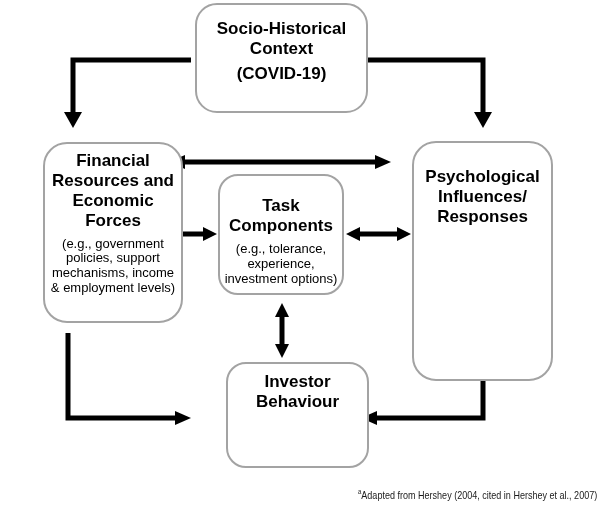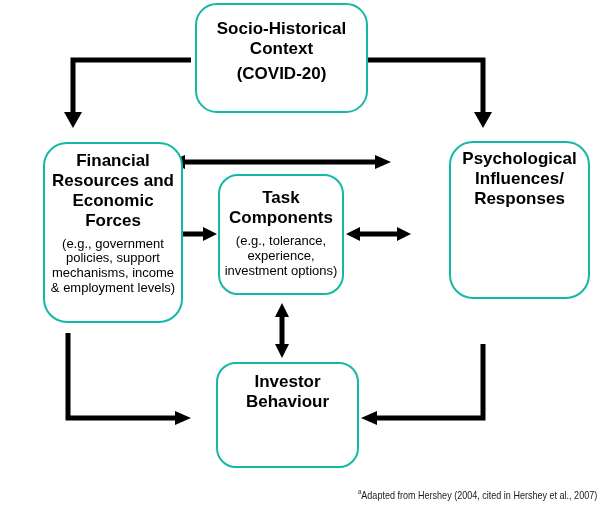--- a/index.html
+++ b/index.html
@@ -30,21 +30,21 @@
     stroke-linejoin: miter;
   }
   .arrow-layer polygon {
     fill: #000000;
     stroke: none;
   }
   .box {
     position: absolute;
     box-sizing: border-box;
     background: #ffffff;
-    border: 2px solid #14b8a6;
+    border: 2px solid #a3a3a3;
     text-align: center;
   }
   .box .title {
     font-weight: bold;
     font-size: 17px;
     line-height: 1.17;
     white-space: pre-line;
   }
   .box .detail {
     font-size: 13px;
@@ -65,32 +65,31 @@
     left: 7px; top: 142px;
     width: 140px; height: 181px;
     border-radius: 24px;
     padding-top: 7px;
     margin-left: 36px;
   }
   .box-task {
     left: 218px; top: 174px;
     width: 126px; height: 121px;
     border-radius: 20px;
-    padding-top: 12px;
+    padding-top: 20px;
   }
   .box-psych {
     left: 412px; top: 141px;
-    width: 141px; height: 158px;
+    width: 141px; height: 240px;
     border-radius: 24px;
-    padding-top: 6px;
-    margin-left: 37px;
+    padding-top: 24px;
   }
   .box-psych .detail { margin-top: 7px; }
   .box-investor {
-    left: 216px; top: 362px;
+    left: 226px; top: 362px;
     width: 143px; height: 106px;
     border-radius: 20px;
     padding-top: 8px;
   }
   .footnote {
     position: absolute;
     right: 3px;
     bottom: 7px;
     font-size: 10.5px;
     line-height: 1;
@@ -144,21 +143,21 @@
     </g>
     <g>
       <path d="M483,344 V418 H376"></path>
       <polygon points="377,411 377,425 361,418"></polygon>
     </g>
   </svg>
 
   <div class="box box-socio">
     <div class="title">Socio-Historical
 Context</div>
-    <div class="title subtitle">(COVID-20)</div>
+    <div class="title subtitle">(COVID-19)</div>
   </div>
 
   <div class="box box-financial">
     <div class="title">Financial
 Resources and
 Economic
 Forces</div>
     <div class="detail">(e.g., government policies, support mechanisms, income &amp; employment levels)</div>
   </div>
 

